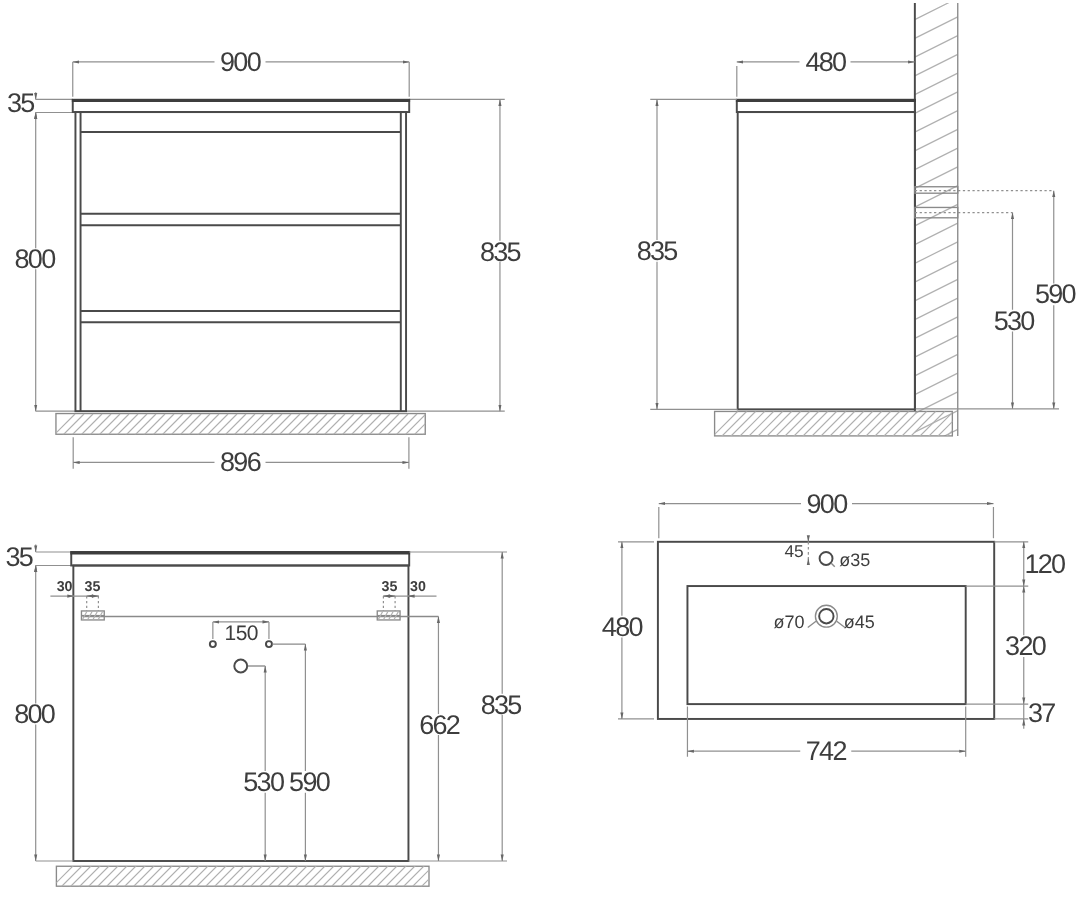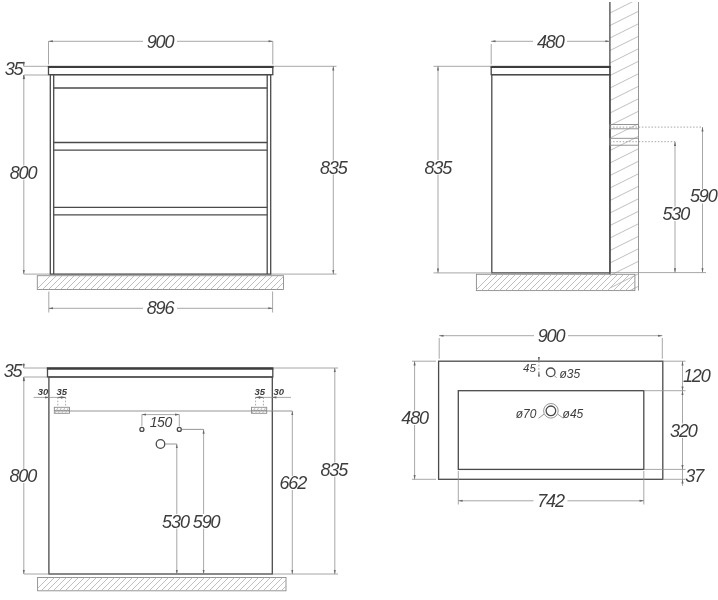--- a/index.html
+++ b/index.html
@@ -1,16 +1,16 @@
 <!DOCTYPE html>
 <html><head>
 <meta charset="utf-8">
 <style>
 html,body{margin:0;padding:0;background:#fff;}
-#c{width:718px;height:596px;position:relative;font-style:italic;}
+#c{width:718px;height:596px;position:relative;}
 text{font-family:"Liberation Sans",sans-serif;fill:#3d3d3d;}
 .tx{font-size:18px;letter-spacing:-1.1px;}
 .tm{font-size:14px;letter-spacing:-0.4px;}
 .ts{font-size:12px;}
 .tv{font-size:11.5px;}
 .tt{font-size:9.5px;font-weight:bold;}
 .o{stroke:#4a4a4a;stroke-width:1.3;fill:none;}
 .o2{stroke:#3d3d3d;stroke-width:2.1;fill:none;}
 .d{stroke:#909090;stroke-width:0.8;fill:none;}
 .h{stroke:#b0b0b0;stroke-width:0.8;fill:none;}

